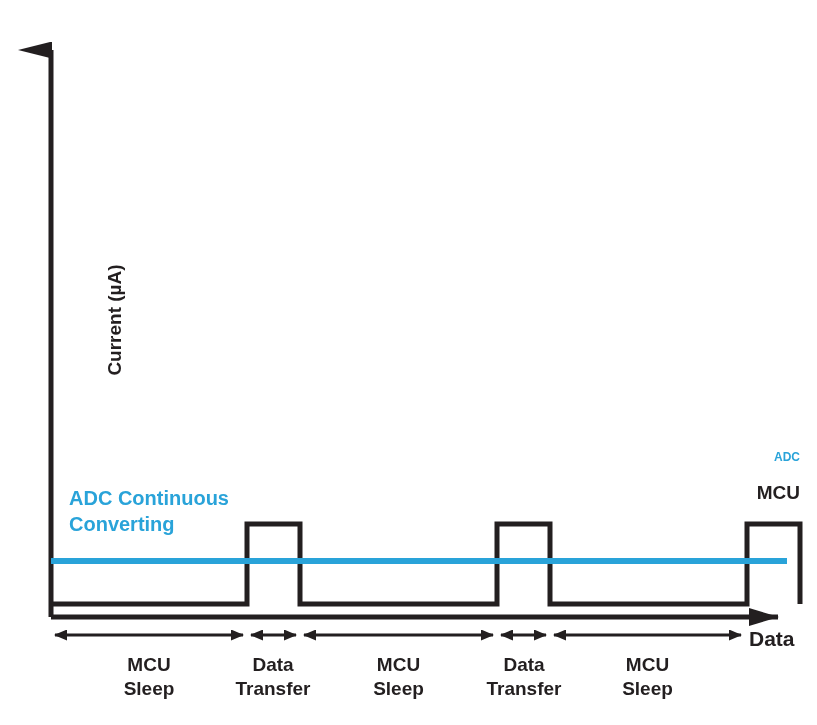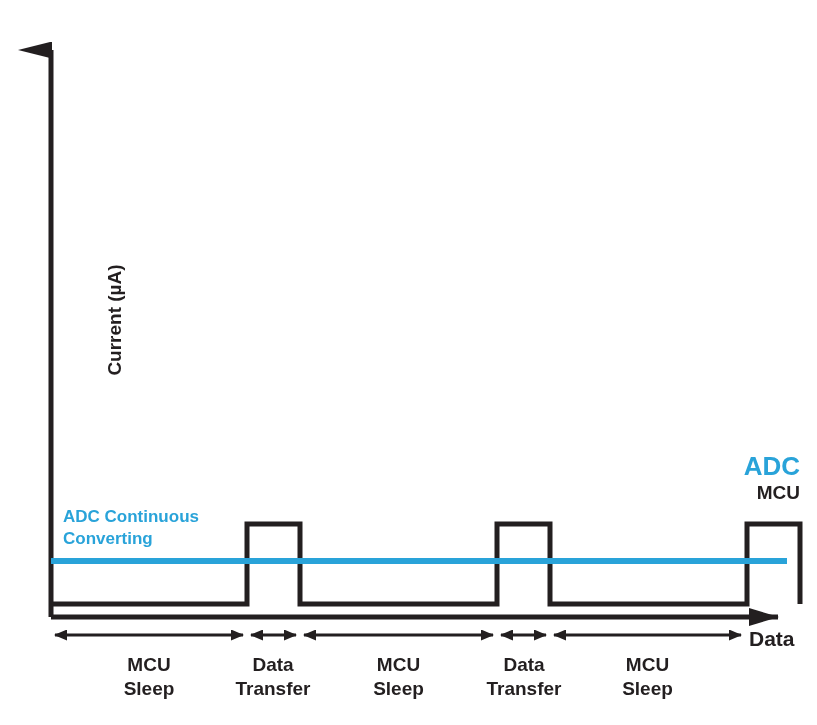--- a/index.html
+++ b/index.html
@@ -43,28 +43,27 @@
     font-weight: bold;
     color: #231f20;
     font-family: "Liberation Sans", sans-serif;
   }
   .time-label {
     font-size: 21px;
     left: 749px;
     top: 626px;
   }
   .legend-adc-continuous {
-    font-size: 17px;
-    left: 63px;
+    font-size: 20px;
+    left: 69px;
     top: 486px;
     width: 240px;
-    margin-top: 20px;
   }
   .legend-adc {
-    font-size: 26px;
+    font-size: 12px;
     left: 705px;
     top: 450px;
     width: 95px;
     text-align: right;
   }
   .legend-mcu {
     font-size: 19px;
     left: 705px;
     top: 481px;
     width: 95px;

